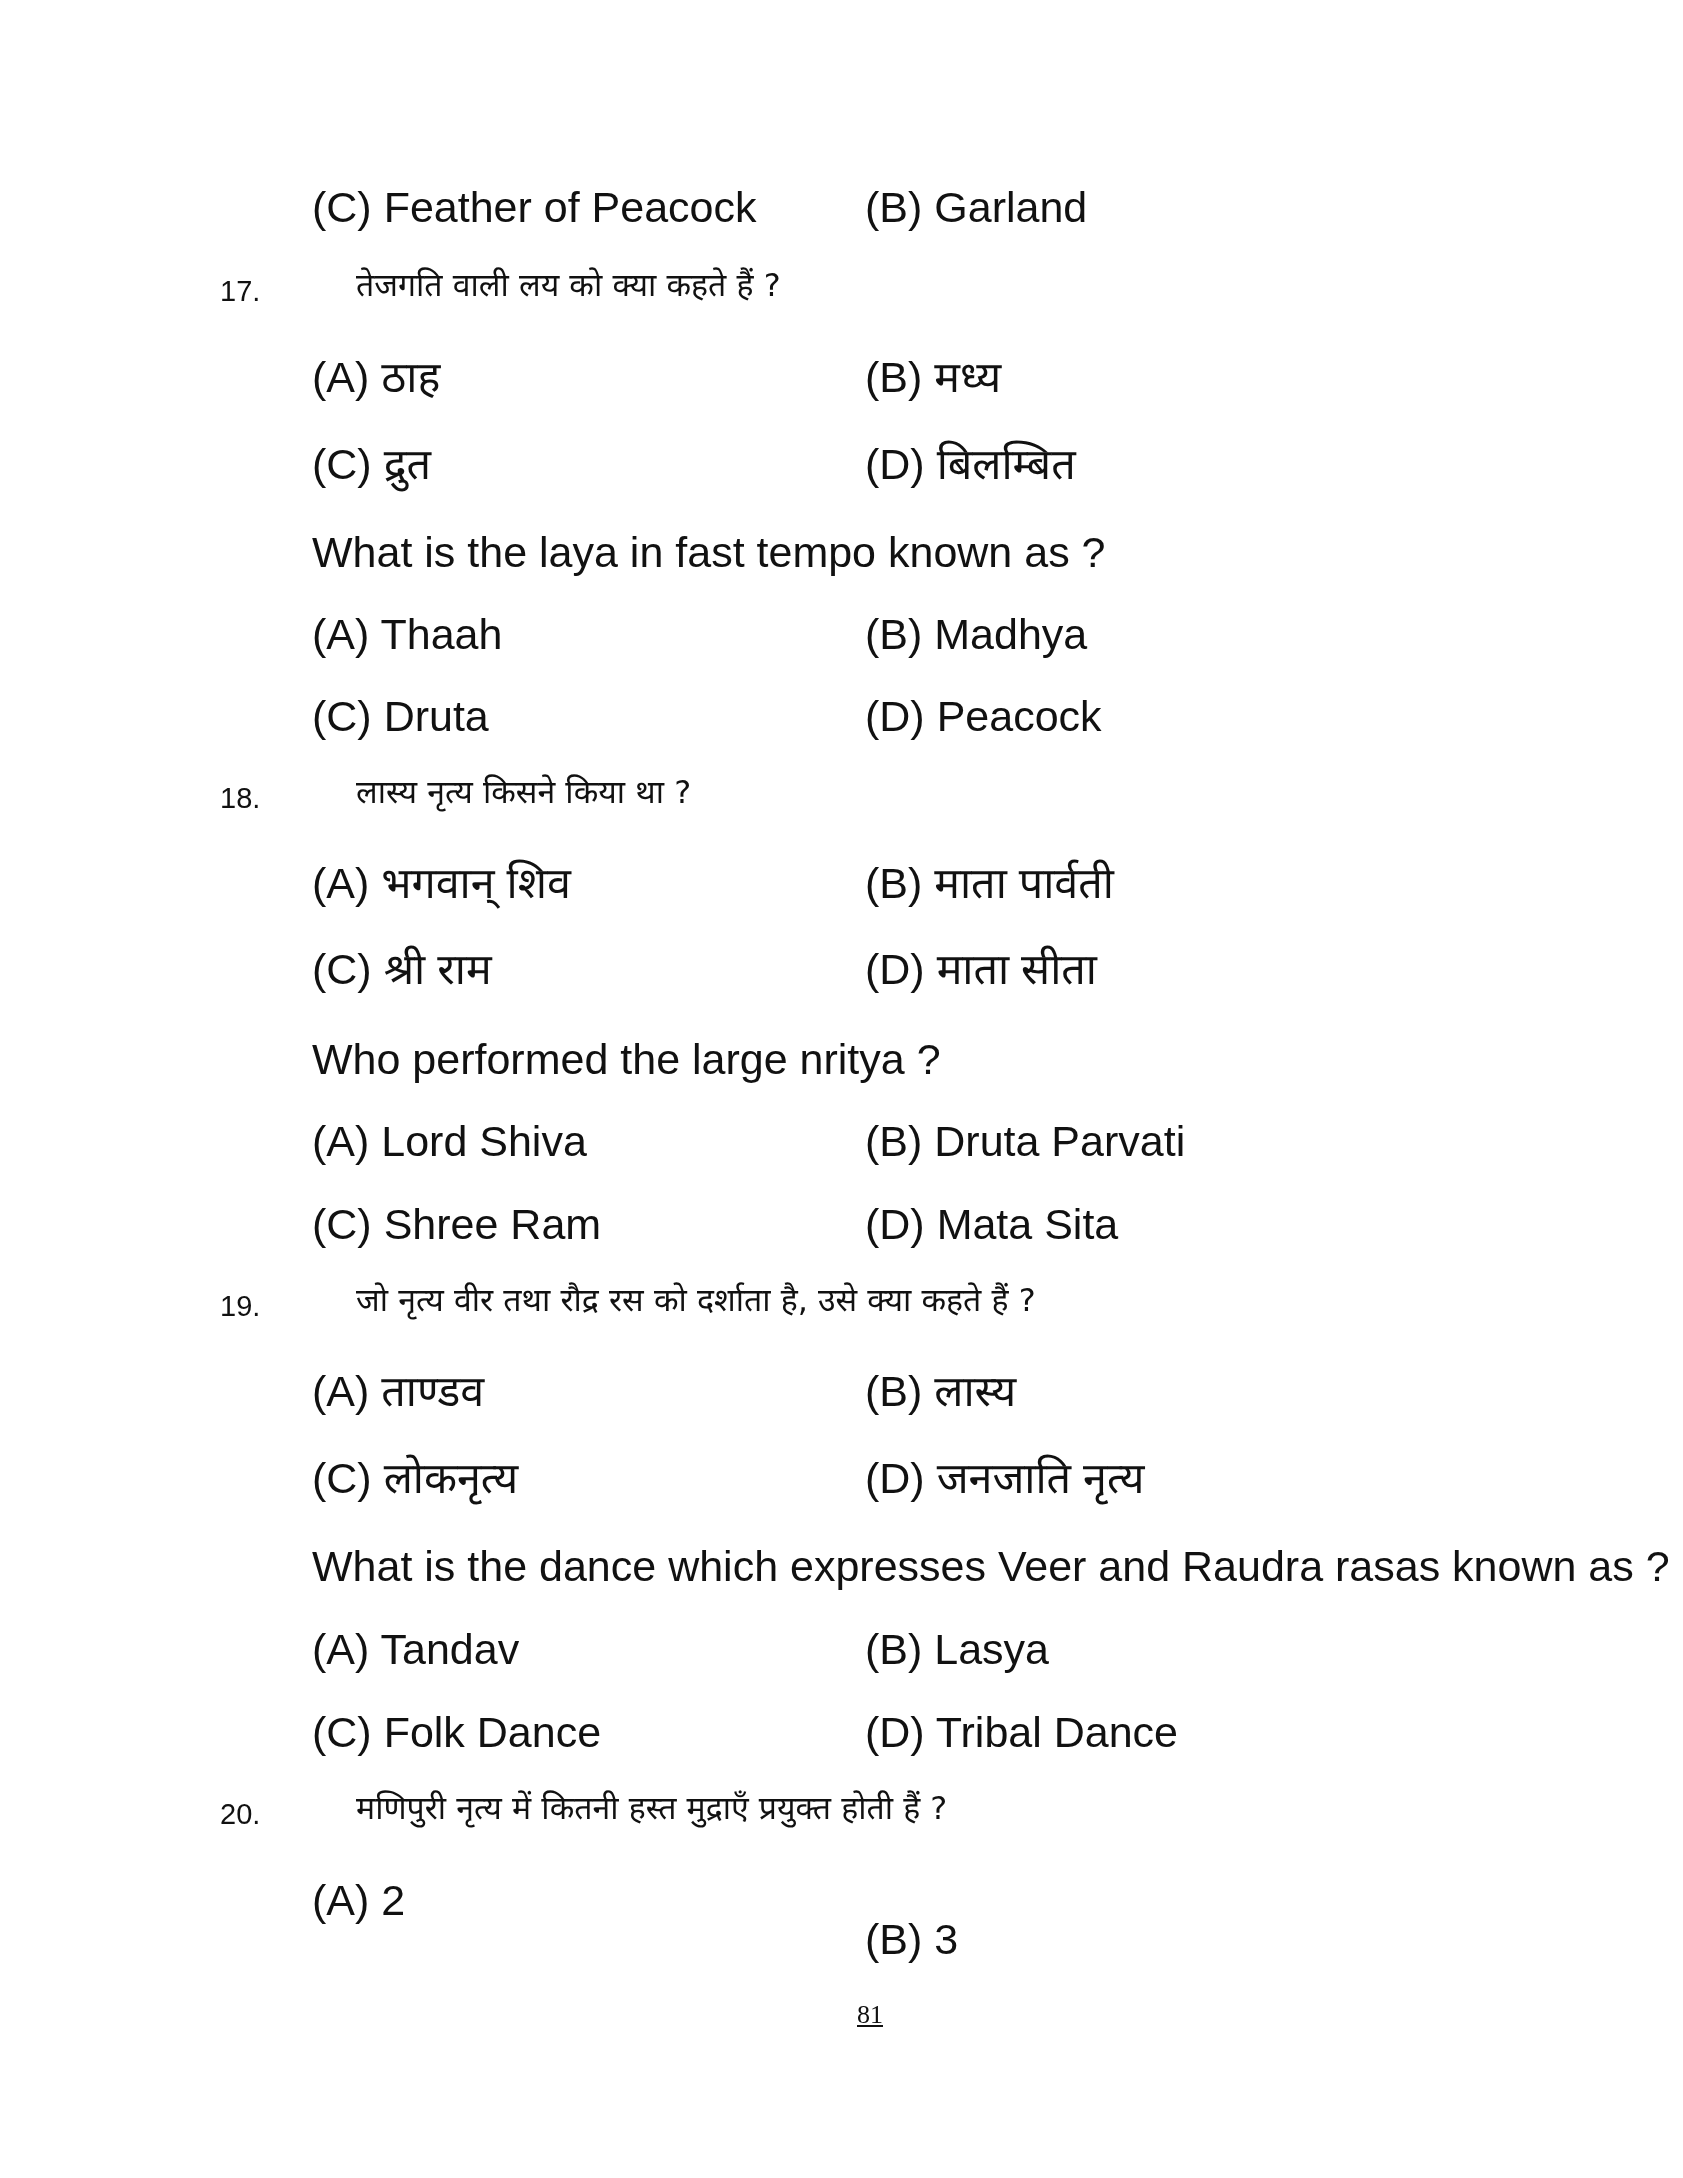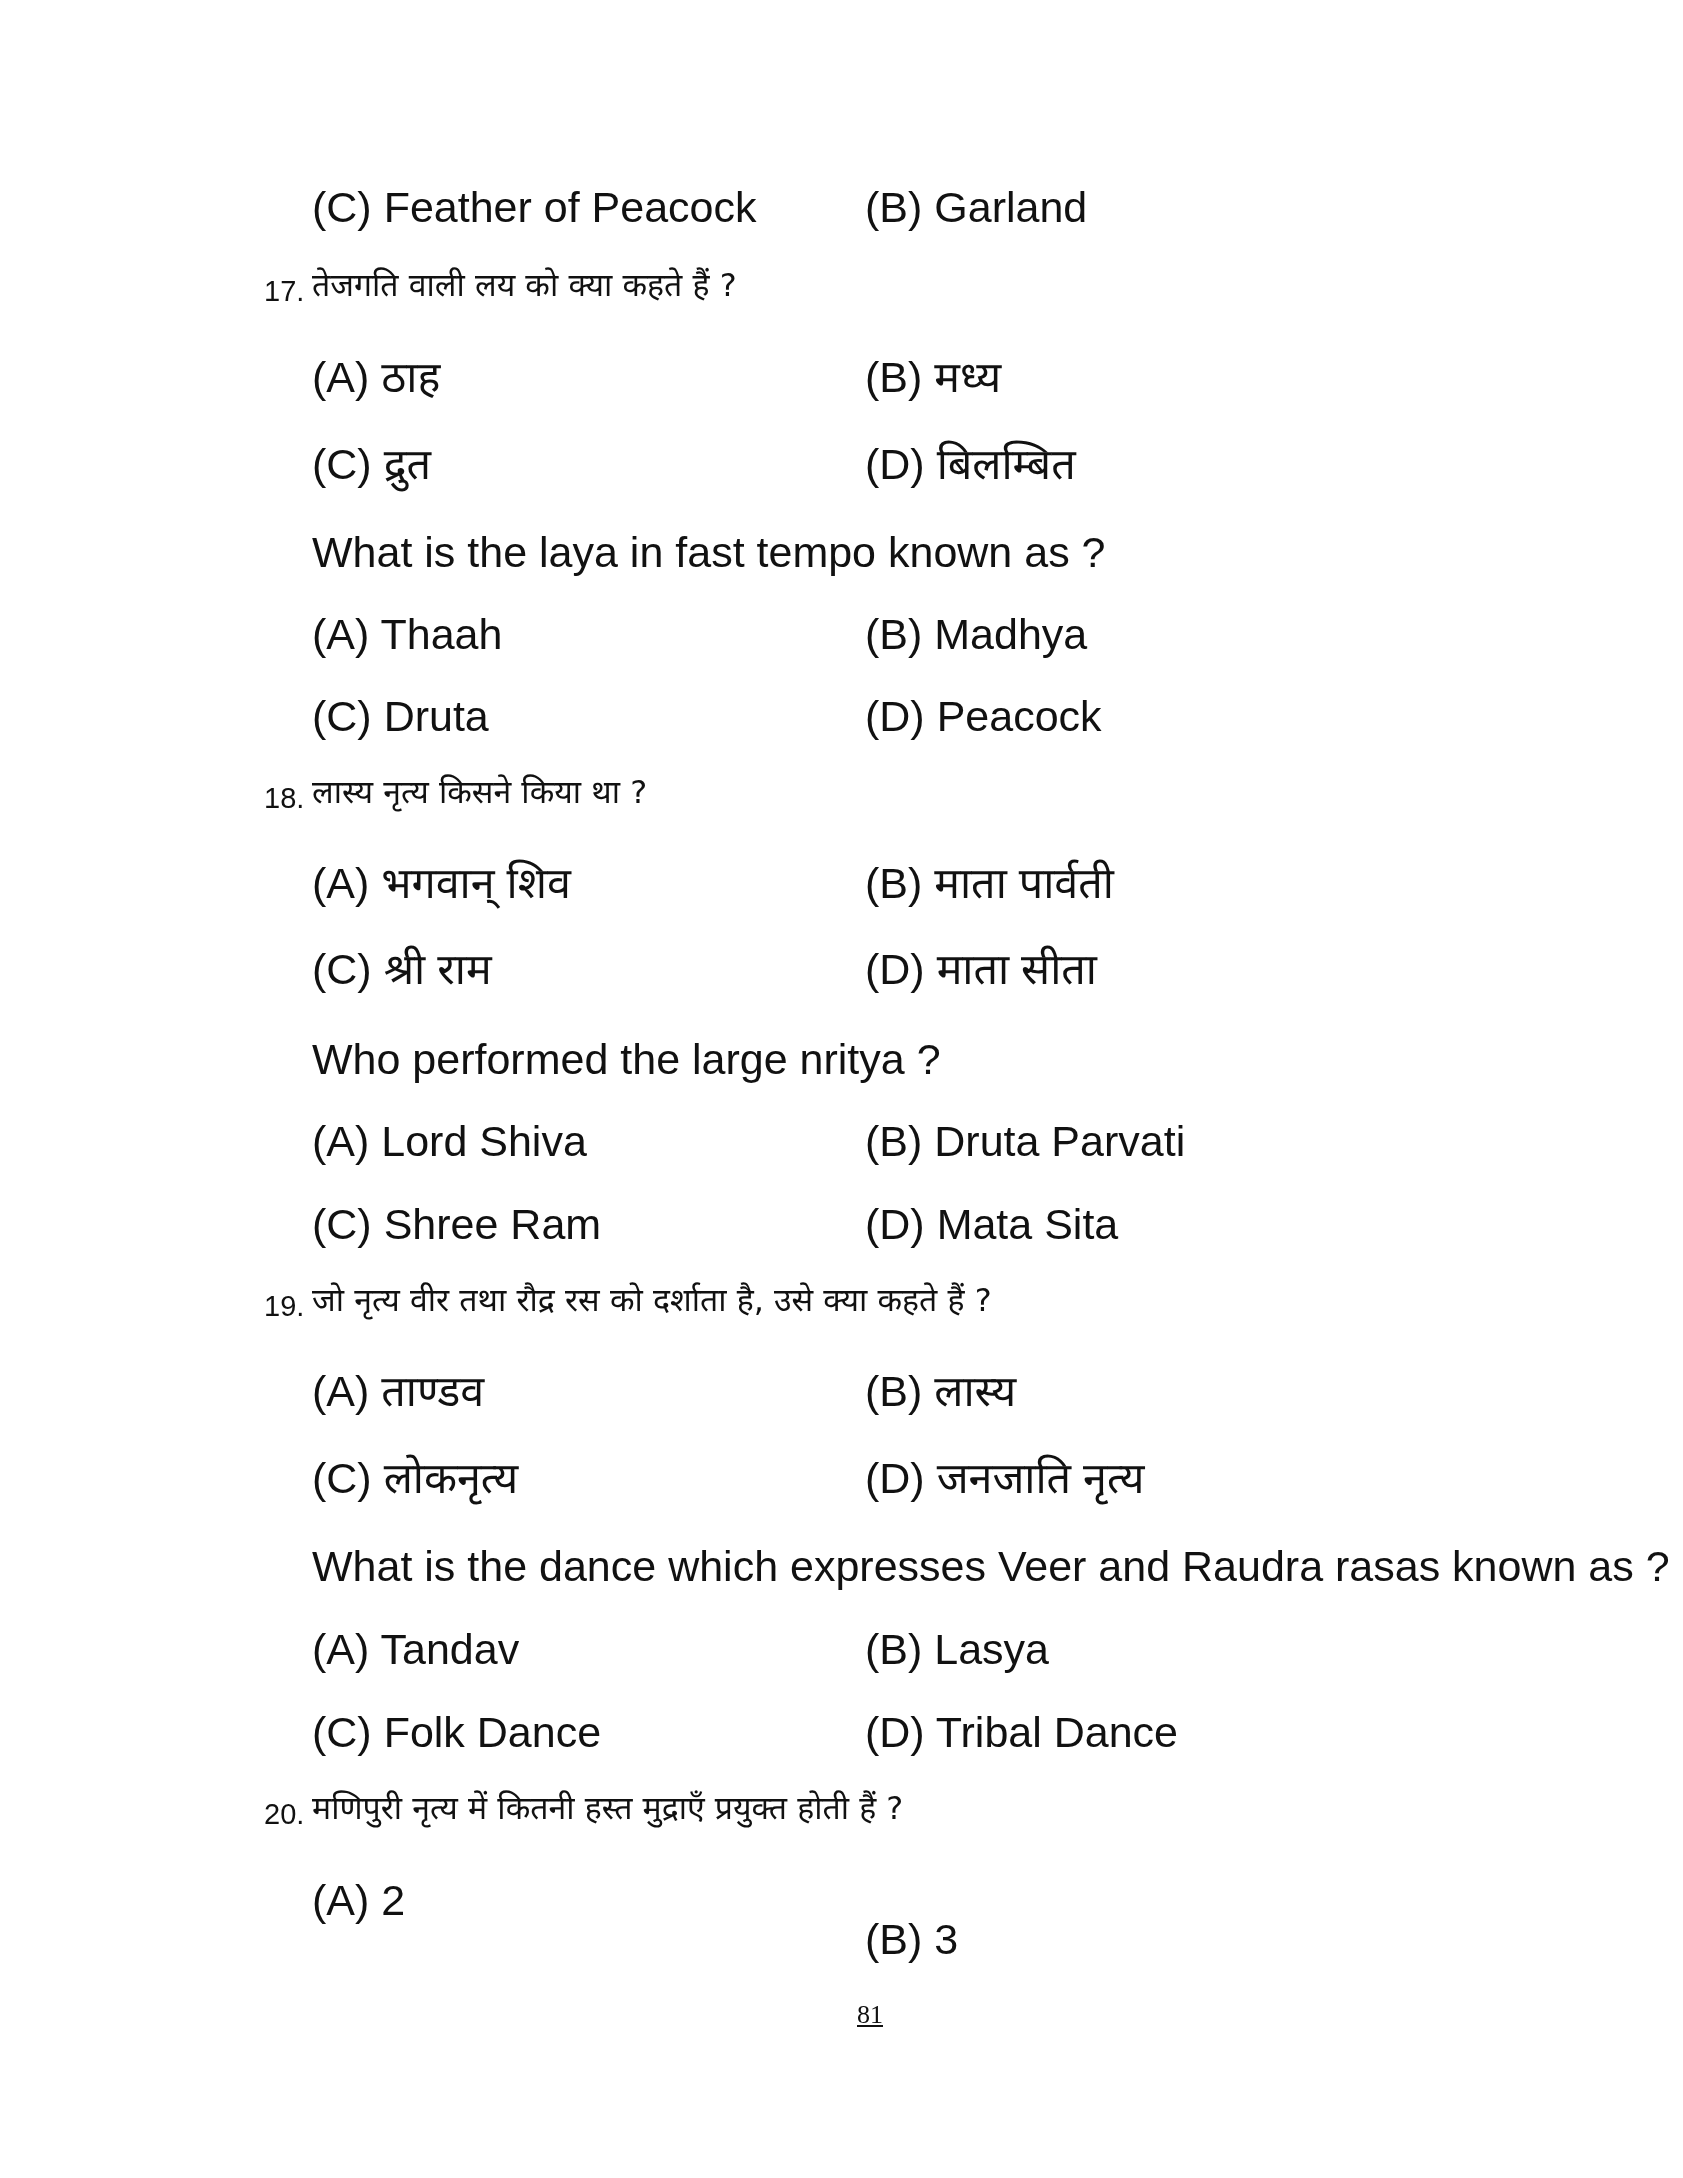--- a/index.html
+++ b/index.html
@@ -1,23 +1,23 @@
 <!DOCTYPE html>
 <html><head>
 <meta charset="utf-8">
 <style>
   html, body { margin: 0; padding: 0; background: #ffffff; }
   body { width: 1683px; height: 2178px; position: relative; overflow: hidden;
          font-family: "Liberation Sans", "DejaVu Sans", sans-serif; color: #111; }
   .line { position: absolute; font-size: 43px; white-space: nowrap; line-height: 1; }
-  .qnum { position: absolute; font-size: 29px; line-height: 1; margin-left: 44px; }
+  .qnum { position: absolute; font-size: 29px; line-height: 1; }
   .col-l { left: 312px; }
   .col-r { left: 865px; text-align: right; }
   .pagenum { position: absolute; left: 857px; top: 2000px; font-family: "Liberation Serif", "DejaVu Serif", serif; font-size: 26px; text-decoration: underline; }
-  .hi { font-family: "DejaVu Sans", sans-serif; font-size: 32px; }
+  .hi { font-family: "DejaVu Sans", sans-serif; font-size: 32px; margin-left: 44px; }
 </style>
 </head>
 <body>
 
 <div class="line col-l" style="top:186px">(C) Feather of Peacock</div>
 <div class="line col-r" style="top:186px">(B) Garland</div>
 
 <div class="qnum" style="left:220px;top:277px">17.</div>
 <div class="line col-l hi" style="top:269px">तेजगति वाली लय को क्या कहते हैं ?</div>
 <div class="line col-l" style="top:356px">(A) ठाह</div>

